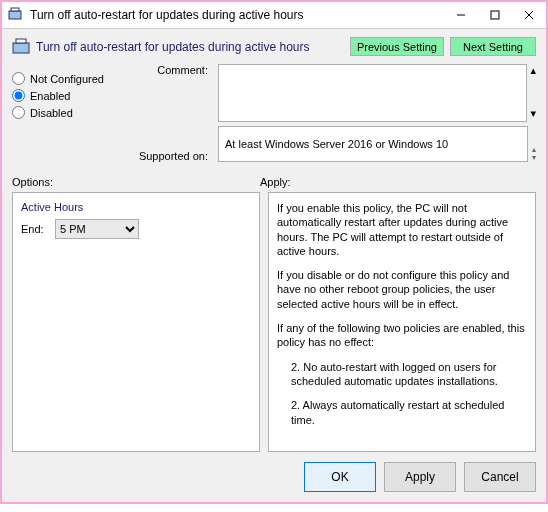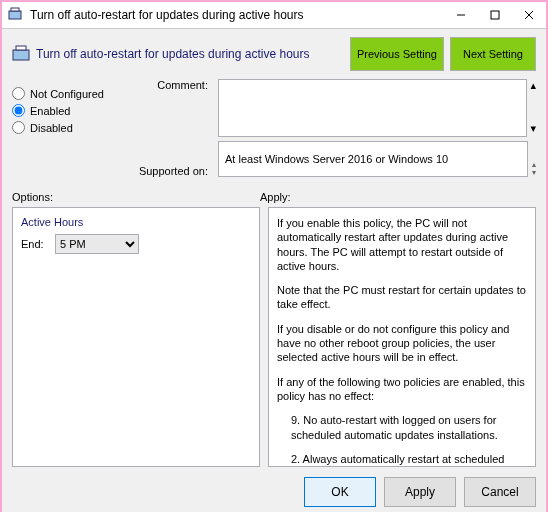--- a/index.html
+++ b/index.html
@@ -6,21 +6,21 @@
   .window{width:548px;box-sizing:border-box;border:2px solid #f9a8d4;background:#fff}
   .titlebar{display:flex;align-items:center;height:26px;border-bottom:1px solid #ccc;background:#fff}
   .titlebar .ticon{margin:0 6px}
   .titlebar .title{flex:1;font-size:12px;padding-left:2px}
   .winbtns{display:flex;height:100%}
   .winbtn{width:34px;display:flex;align-items:center;justify-content:center}
   .body{background:#f0f0f0;padding:8px 10px 10px 10px}
   .toprow{display:flex;align-items:center;margin-bottom:8px}
   .toprow .ic{margin-right:6px}
   .toprow .ptitle{flex:1;font-size:12px;color:#1a1a6e}
-  .navbtn{height:34px;min-width:86px;margin-left:6px;background:#84cc16;border:1px solid #adadad;font-size:11px}
+  .navbtn{height:19px;min-width:86px;margin-left:6px;background:#86efac;border:1px solid #adadad;font-size:11px}
   .configrow{display:flex;align-items:flex-start;margin:6px 0}
   .radios{width:110px;padding-top:4px}
   .radio{display:flex;align-items:center;margin:4px 0}
   .radio input{margin:0 5px 0 0}
   .lblcol{width:86px;text-align:right;padding-right:10px}
   .commentbox{flex:1;height:52px;border:1px solid #abadb3;background:#fff;resize:none;font:inherit;padding:2px}
   .supportrow{display:flex;align-items:flex-end;margin-top:4px}
   .supportbox{flex:1;border:1px solid #abadb3;background:#fff;padding:5px 6px;display:flex;align-items:center;height:24px}
   .arrows{display:flex;flex-direction:column;margin-left:4px}
   .arrows span{font-size:8px;color:#666;line-height:8px}
@@ -130,24 +130,23 @@
     <div class="panes">
       <div class="opts">
         <div class="heading">Active Hours</div>
         <div class="fld">
           <label>End:</label>
           <select><option>5 PM</option></select>
         </div>
       </div>
       <div class="help">
         <p>If you enable this policy, the PC will not automatically restart after updates during active hours. The PC will attempt to restart outside of active hours.</p>
-        <p>Note that the PC must restart for certain updates to take effect.</p>
         <p>If you disable or do not configure this policy and have no other reboot group policies, the user selected active hours will be in effect.</p>
         <p>If any of the following two policies are enabled, this policy has no effect:</p>
-        <p class="indent">9. No auto-restart with logged on users for scheduled automatic updates installations.</p>
+        <p class="indent">2. No auto-restart with logged on users for scheduled automatic updates installations.</p>
         <p class="indent">2. Always automatically restart at scheduled time.</p>
 
       </div>
     </div>
 
     <div class="footer">
       <button class="default">OK</button>
       <button>Apply</button>
       <button>Cancel</button>
     </div>

